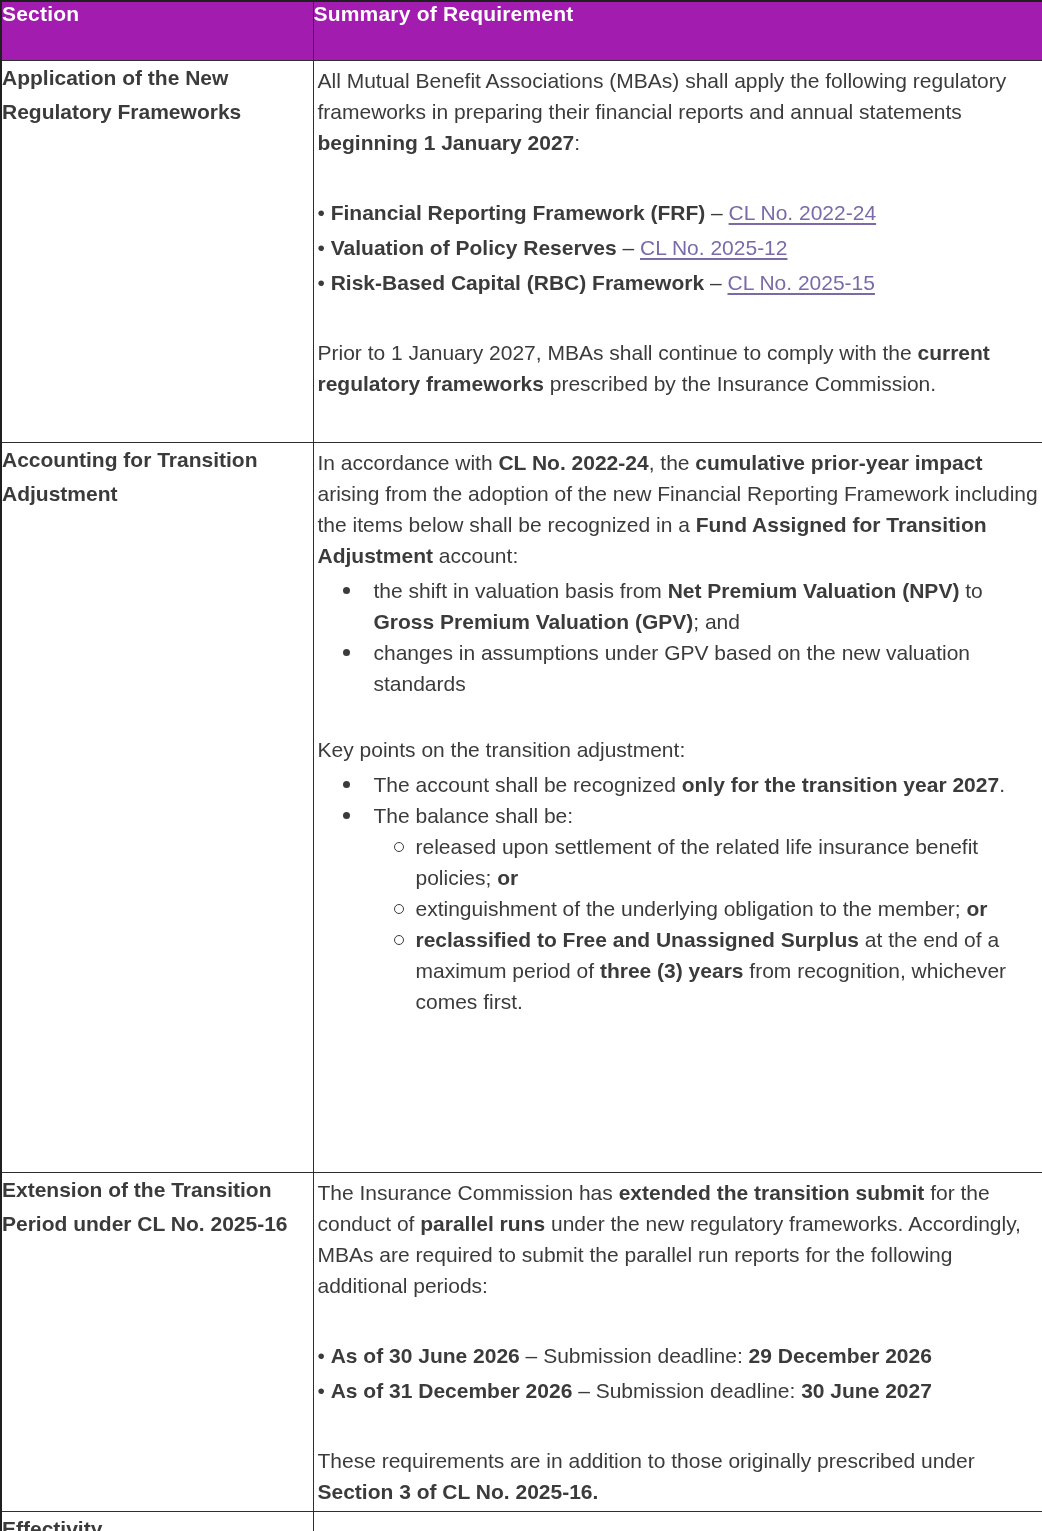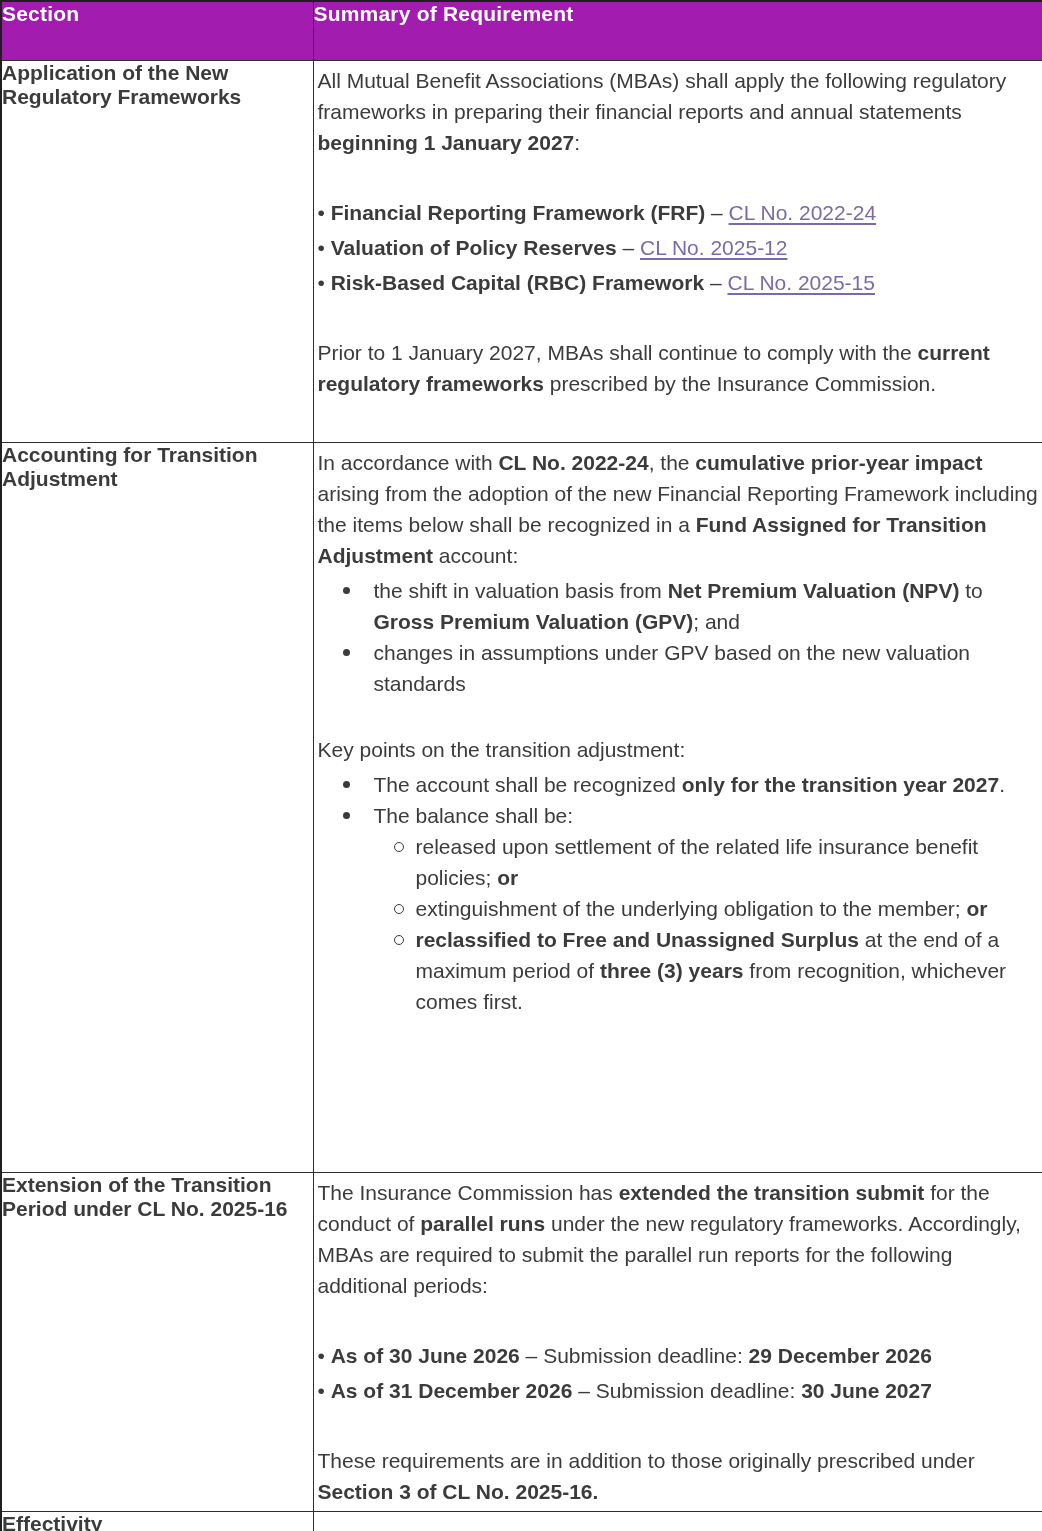--- a/index.html
+++ b/index.html
@@ -34,21 +34,21 @@
     vertical-align: middle;
     padding: 0 18px;
     letter-spacing: 0.2px;
   }
 
   td.section-cell {
     vertical-align: middle;
     padding: 16px 14px 16px 18px;
     font-size: 21px;
     font-weight: 700;
-    line-height: 24px;
+    line-height: 34px;
     color: #3b3b3b;
     margin-left: 30px;
   }
   td.summary-cell {
     padding: 16px 20px 16px 18px;
     font-size: 21px;
     line-height: 31px;
   }
   td.summary-cell.v-middle { vertical-align: middle; }
 

